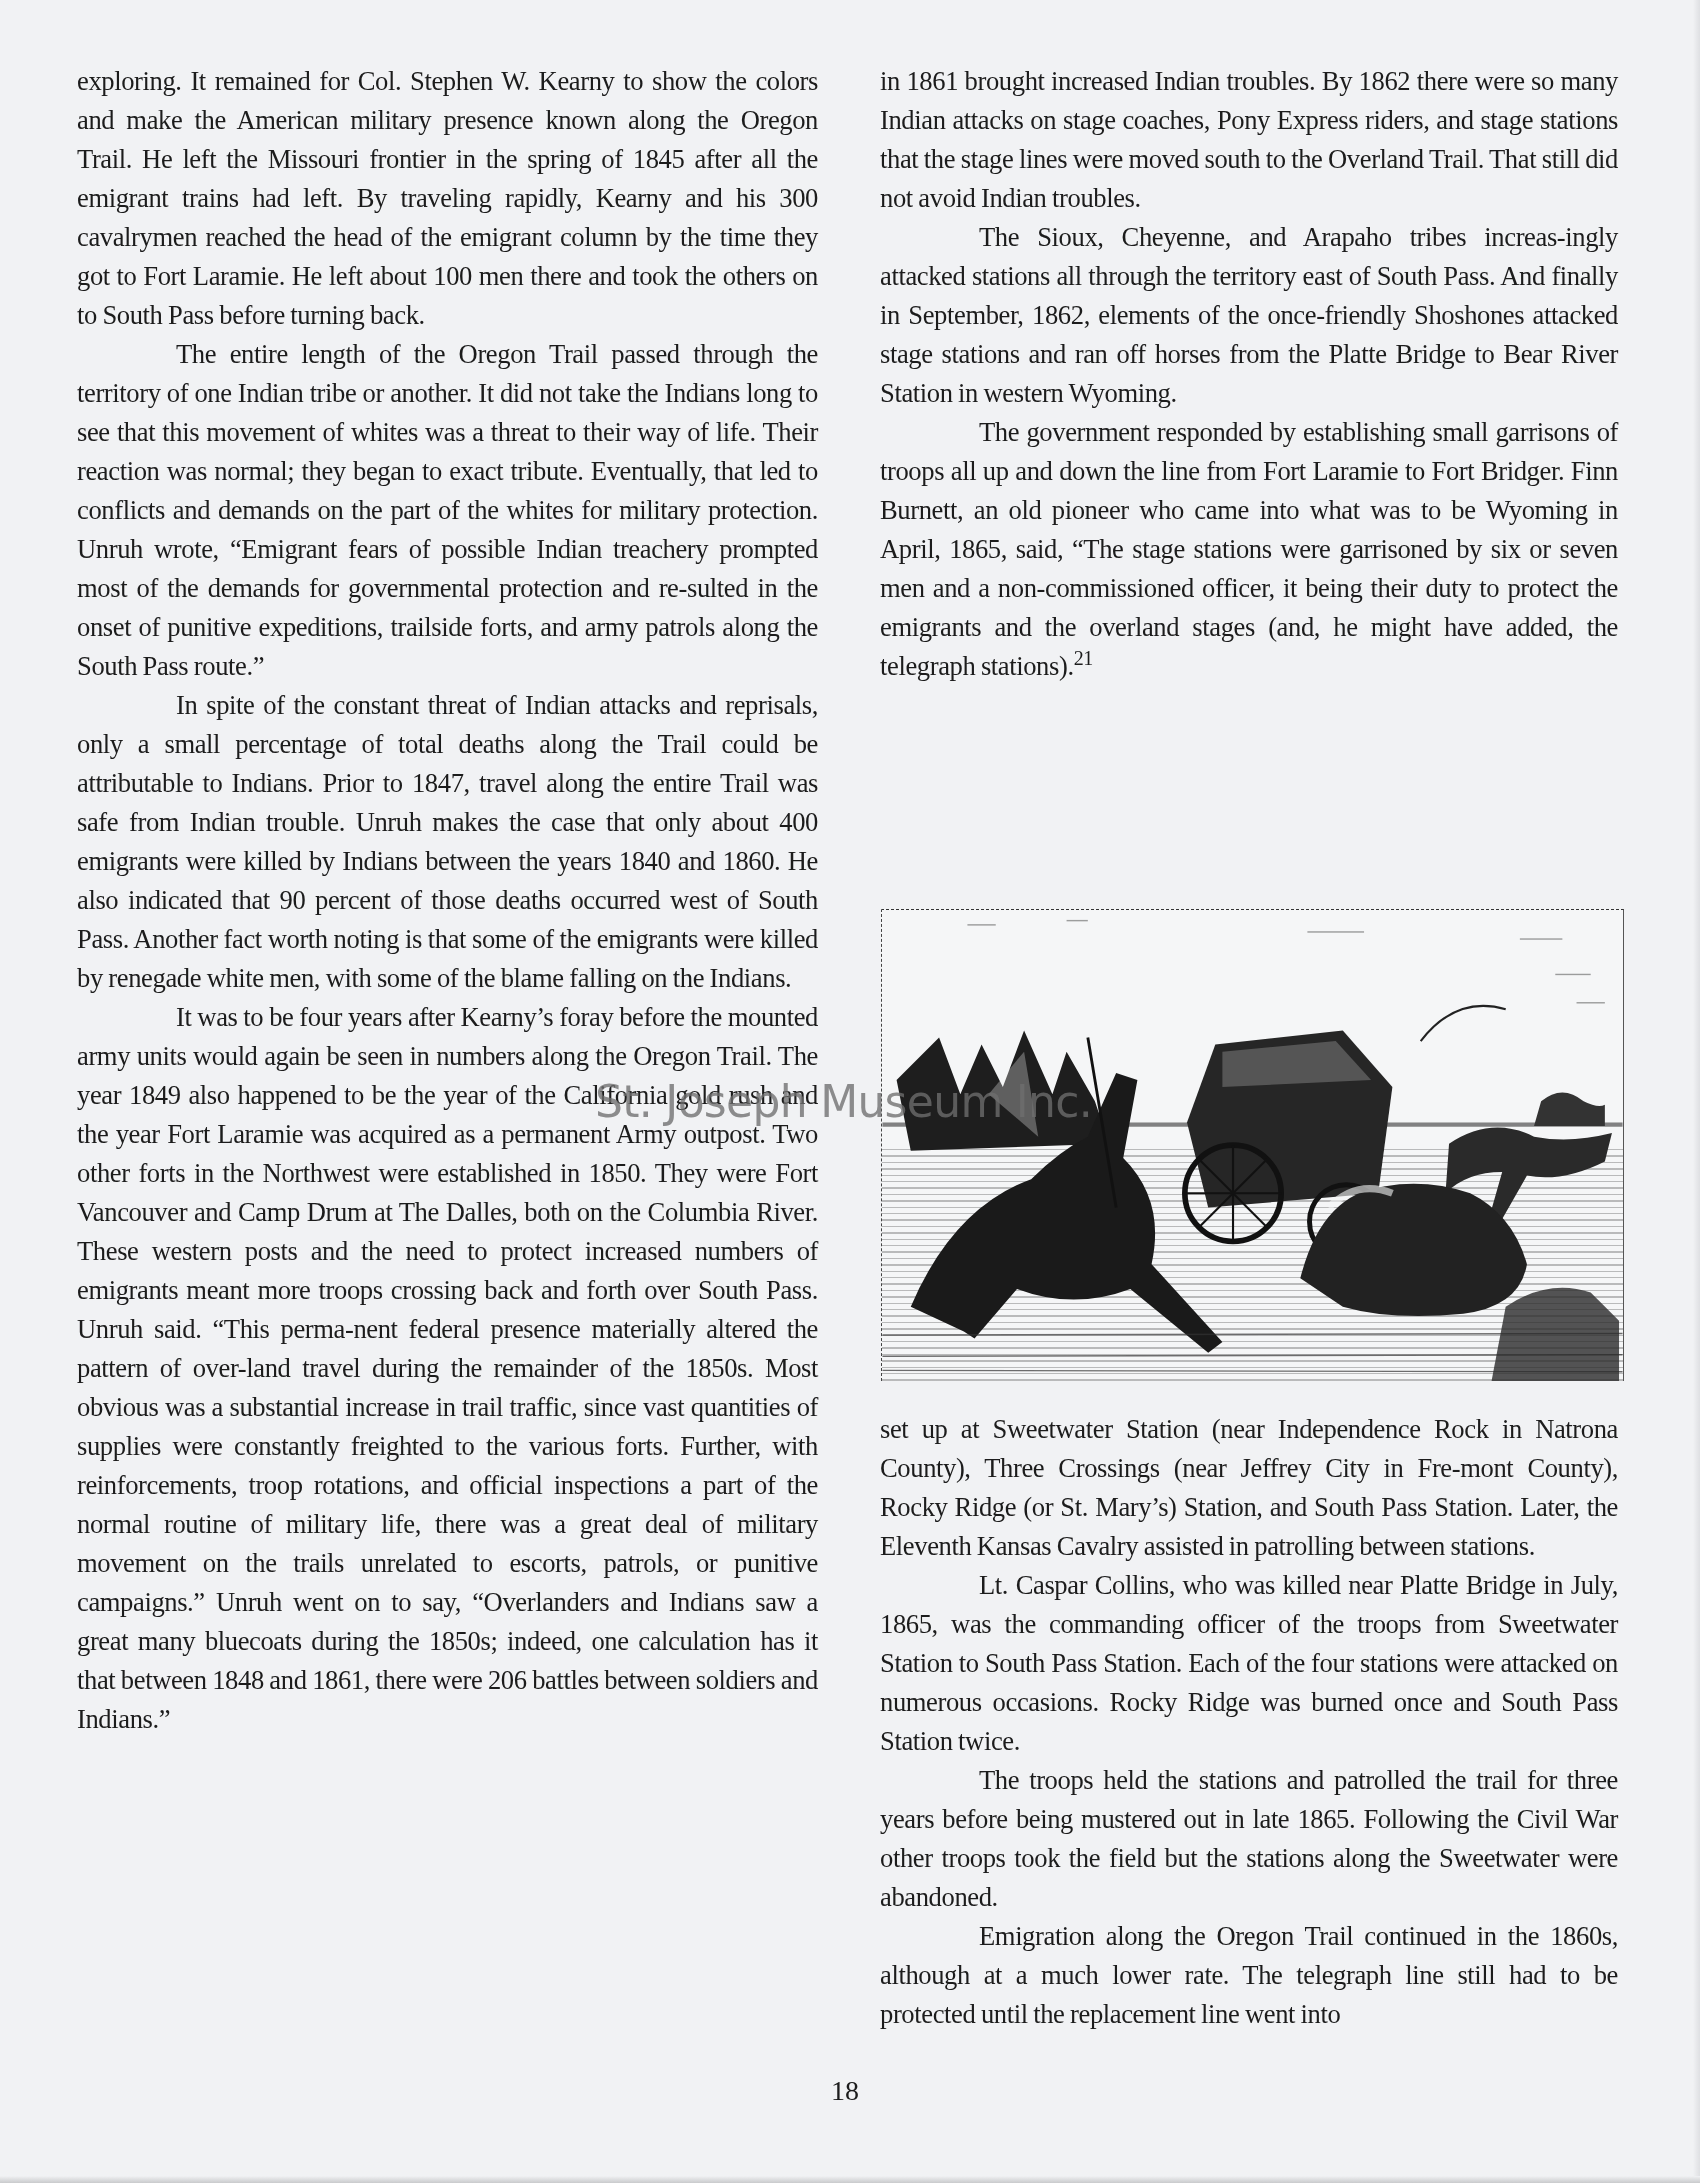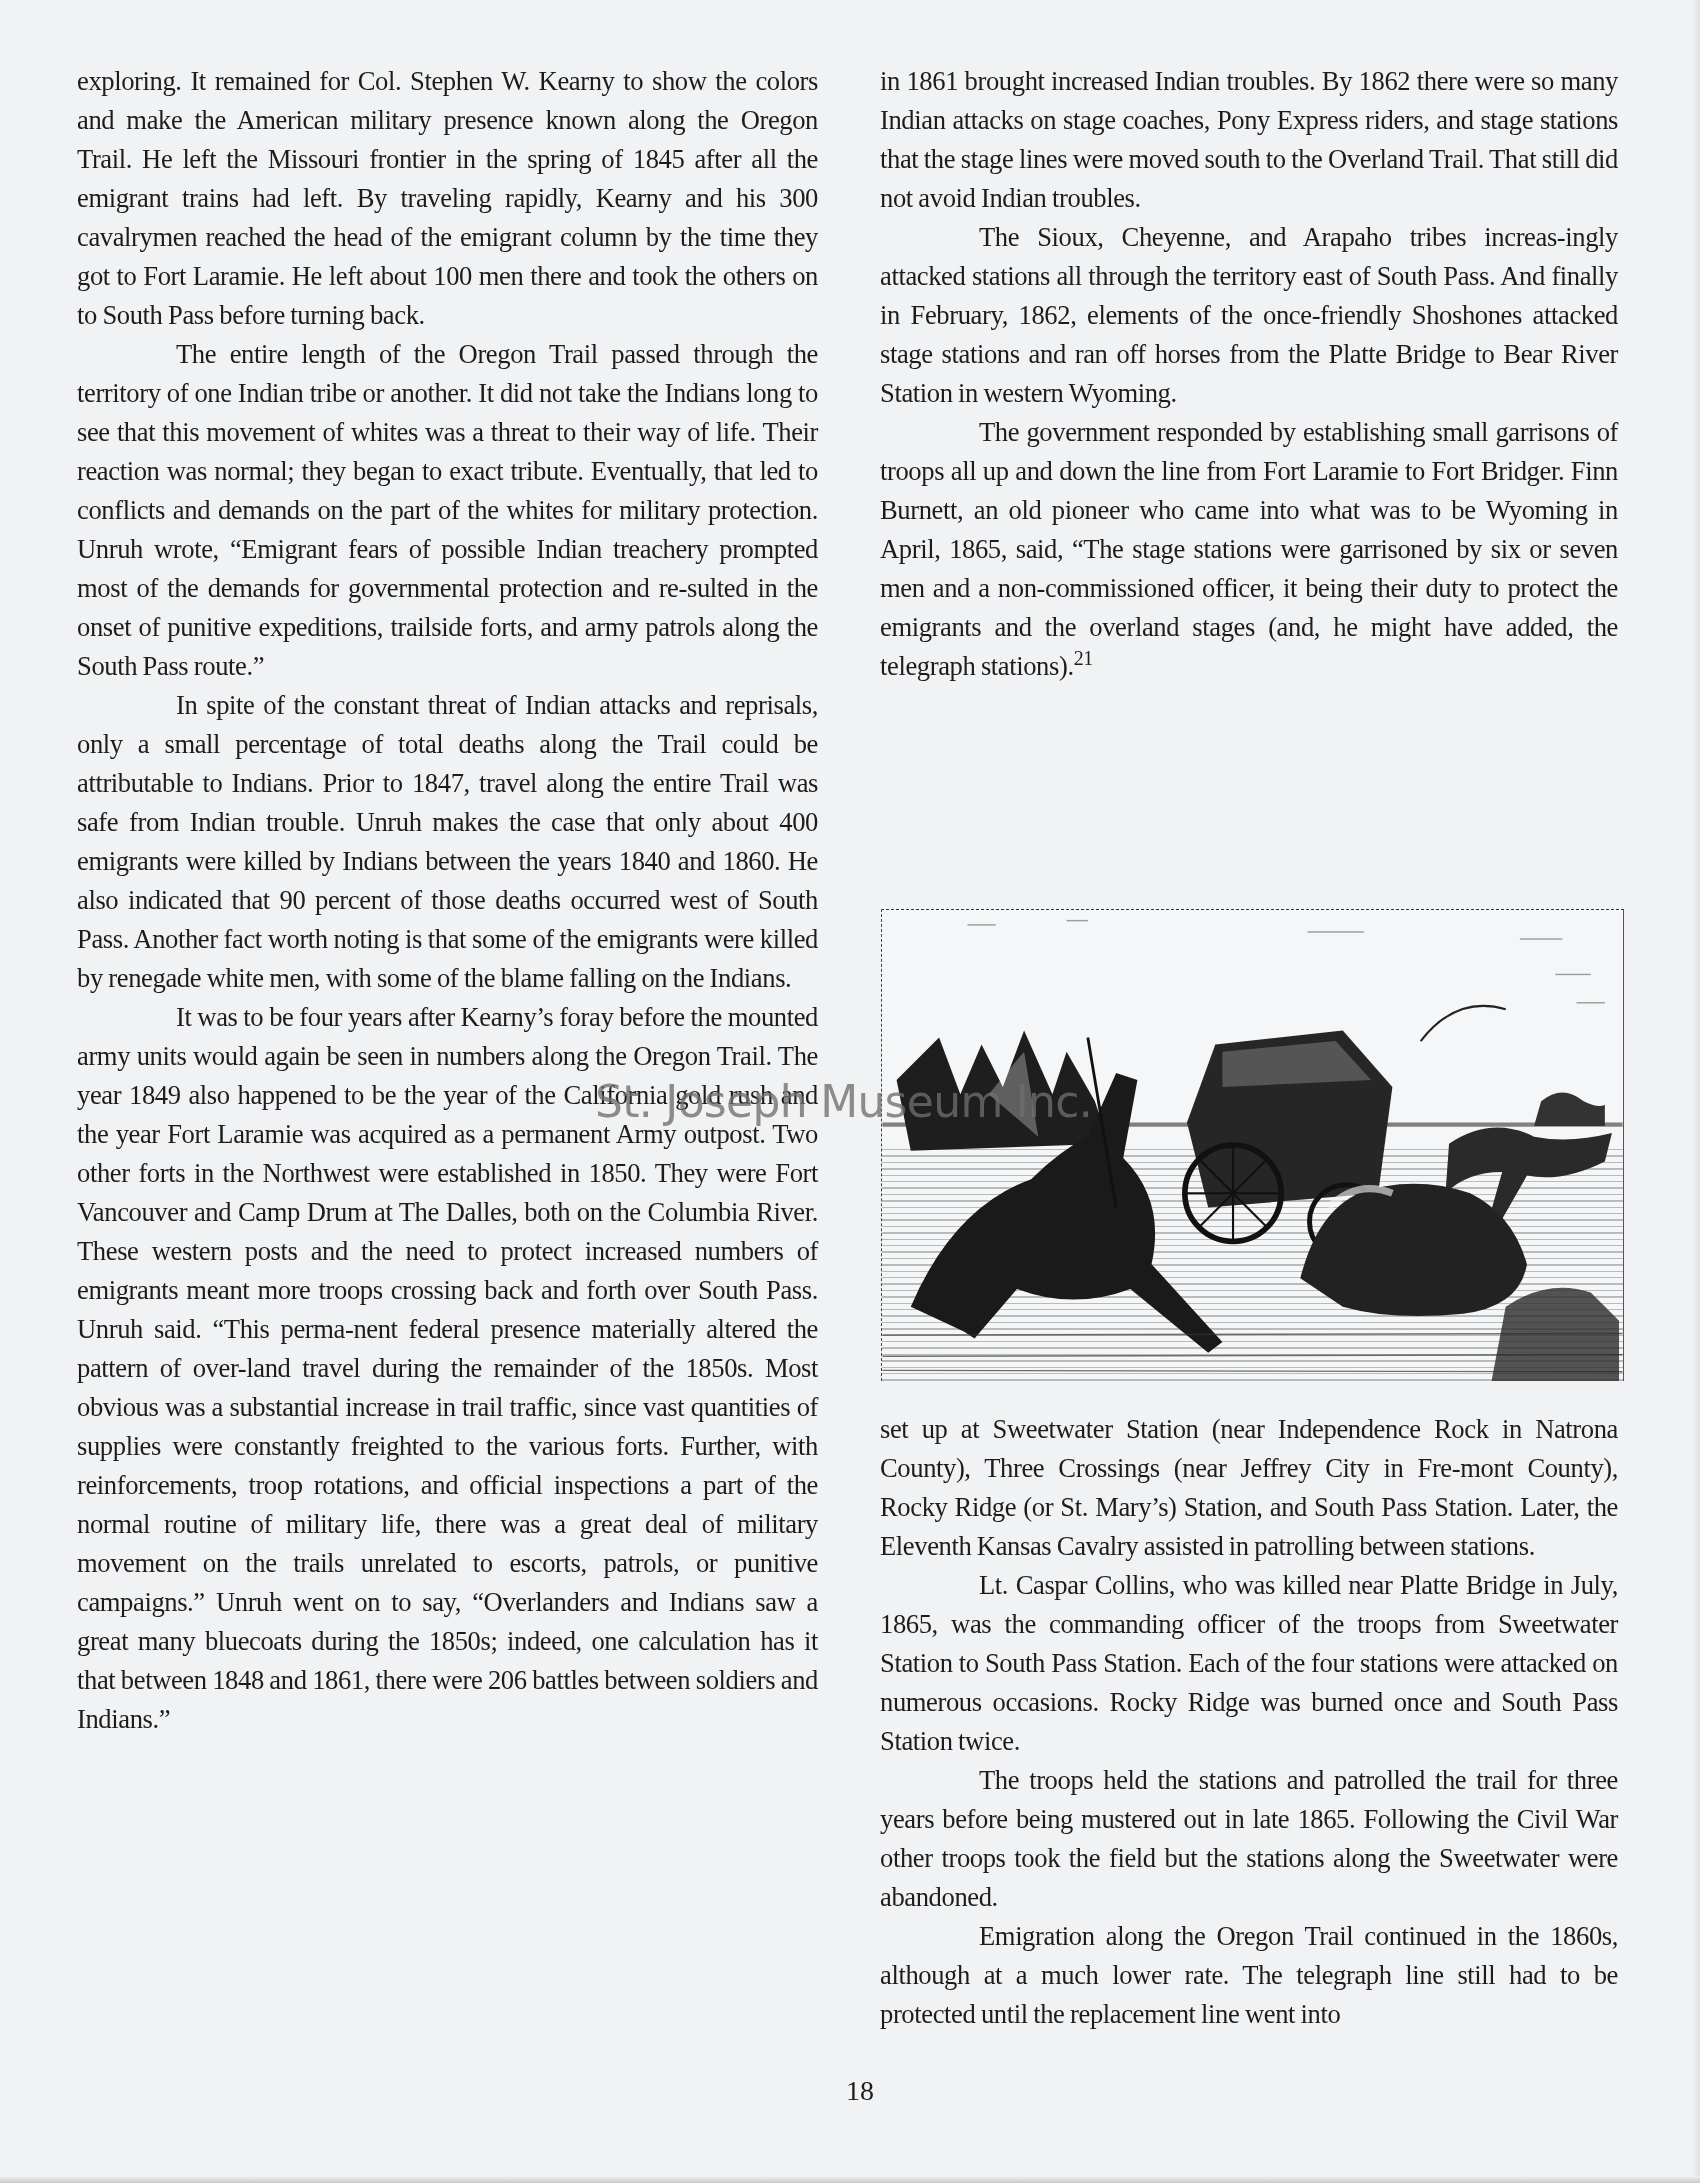--- a/index.html
+++ b/index.html
@@ -40,40 +40,40 @@
     overflow: hidden;
   }
   .illustration svg { position: absolute; left: 0; top: 0; }
   .watermark {
     position: absolute; left: 595px; top: 1076px;
     font-family: "DejaVu Sans", "Liberation Sans", sans-serif;
     font-size: 44px; color: rgba(110,110,110,0.78);
     letter-spacing: -0.7px; white-space: nowrap; pointer-events: none;
   }
   .page-number {
-    position: absolute; left: 831px; top: 2075px; width: 43px; text-align: right;
+    position: absolute; left: 831px; top: 2075px; width: 43px; text-align: left;
     font-size: 28px;
   }
 </style>
 </head>
 <body>
 
 <div class="page-edge-right"></div>
 <div class="page-edge-bottom"></div>
 
 <div class="column col-left">
   <p class="para">exploring.  It remained for Col. Stephen W. Kearny to show the colors and make the American military presence known along the Oregon Trail.  He left the Missouri frontier in the spring of 1845 after all the emigrant trains had left.  By traveling rapidly, Kearny and his 300 cavalrymen reached the head of the emigrant column by the time they got to Fort Laramie.  He left about 100 men there and took the others on to South Pass before turning back.</p>
   <p class="para indent">The entire length of the Oregon Trail passed through the territory of one Indian tribe or another.  It did not take the Indians long to see that this movement of whites was a threat to their way of life.  Their reaction was normal; they began to exact tribute.  Eventually, that led to conflicts and demands on the part of the whites for military protection.  Unruh wrote, “Emigrant fears of possible Indian treachery prompted most of the demands for governmental protection and re-sulted in the onset of punitive expeditions, trailside forts, and army patrols along the South Pass route.”</p>
   <p class="para indent">In spite of the constant threat of Indian attacks and reprisals, only a small percentage of total deaths along the Trail could be attributable to Indians.  Prior to 1847, travel along the entire Trail was safe from Indian trouble.  Unruh makes the case that only about 400 emigrants were killed by Indians between the years 1840 and 1860.  He also indicated that 90 percent of those deaths occurred west of South Pass. Another fact worth noting is that some of the emigrants were killed by renegade white men, with some of the blame falling on the Indians.</p>
   <p class="para indent">It was to be four years after Kearny’s foray before the mounted army units would again be seen in numbers along the Oregon Trail. The year 1849 also happened to be the year of the California gold rush and the year Fort Laramie was acquired as a permanent Army outpost.  Two other forts in the Northwest were established in 1850.  They were Fort Vancouver and Camp Drum at The Dalles, both on the Columbia River. These western posts and the need to protect increased numbers of emigrants meant more troops crossing back and forth over South Pass. Unruh said.  “This perma-nent federal presence materially altered the pattern of over-land travel during the remainder of the 1850s.  Most obvious was a substantial increase in trail traffic, since vast quantities of supplies were constantly freighted to the various forts. Further, with reinforcements, troop rotations, and official inspections a part of the normal routine of military life, there was a great deal of military movement on the trails unrelated to escorts, patrols, or punitive campaigns.”  Unruh went on to say, “Overlanders and Indians saw a great many bluecoats during the 1850s; indeed, one calculation has it that between 1848 and 1861, there were 206 battles between soldiers and Indians.”</p>
 </div>
 
 <div class="column col-right">
   <p class="para">in 1861 brought increased Indian troubles. By 1862 there were so many Indian attacks on stage coaches, Pony Express riders, and stage stations that the stage lines were moved south to the Overland Trail.  That still did not avoid Indian troubles.</p>
-  <p class="para indent">The Sioux, Cheyenne, and Arapaho tribes increas-ingly attacked stations all through the territory east of South Pass.  And finally in February, 1862, elements of the once-friendly Shoshones attacked stage stations and ran off horses from the Platte Bridge to Bear River Station in western Wyoming.</p>
+  <p class="para indent">The Sioux, Cheyenne, and Arapaho tribes increas-ingly attacked stations all through the territory east of South Pass.  And finally in September, 1862, elements of the once-friendly Shoshones attacked stage stations and ran off horses from the Platte Bridge to Bear River Station in western Wyoming.</p>
   <p class="para indent"><span>The government responded by establishing small garrisons of troops all up and down the line from Fort Laramie to Fort Bridger.  Finn Burnett, an old pioneer who came into what was to be Wyoming in April, 1865, said, “The stage stations were garrisoned by six or seven men and a non-commissioned officer, it being their duty to protect the emigrants and the overland stages (and, he might have added, the telegraph stations).</span><sup>21</sup></p>
 </div>
 
 <div class="illustration">
   <svg width="741" height="471" viewBox="0 0 1045 665">
 
     <g fill="#444" opacity="0.5">
       <rect x="120" y="20" width="40" height="2"></rect>
         <rect x="260" y="14" width="30" height="2"></rect>
       <rect x="600" y="30" width="80" height="2"></rect>

